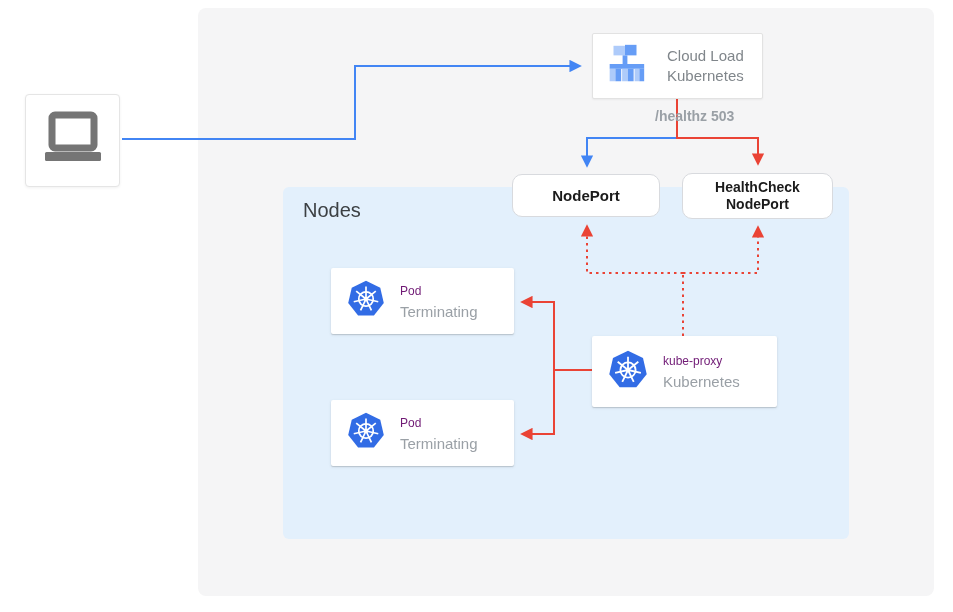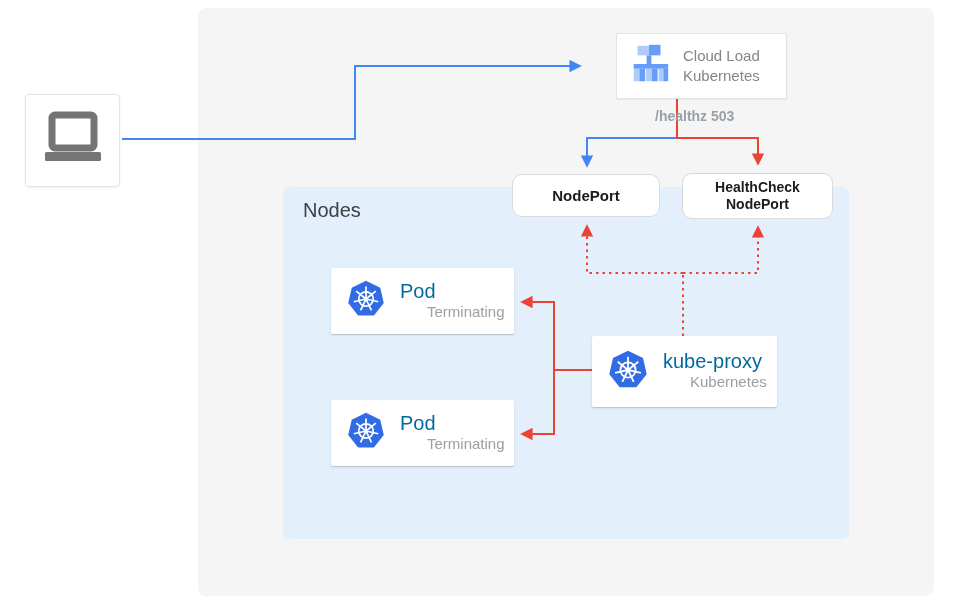--- a/index.html
+++ b/index.html
@@ -12,40 +12,40 @@
                  background:#e3f0fc; border-radius:6px; }
   .nodes-label { position:absolute; left:303px; top:199px; font-size:20px; color:#3c4043; }
 
   .abs { position:absolute; box-sizing:border-box;border-radius:10px; }
 
   .laptop-box { left:25px; top:94px; width:95px; height:93px; background:#fff;
                 border:1px solid #e5e5e5; border-radius:4px;
                 box-shadow:0 1px 3px rgba(0,0,0,0.06);
                 display:flex; align-items:center; justify-content:center; }
 
-  .clb-box { left:616px; top:33px; width:171px; height:66px; background:#fff;
+  .clb-box { left:592px; top:33px; width:171px; height:66px; background:#fff;
              border:1px solid #e2e2e2; border-radius:2px;
              box-shadow:0 1px 2px rgba(0,0,0,0.05);
-             display:flex; align-items:center; gap:11px; padding-left:9px; }
+             display:flex; align-items:center; gap:19px; padding-left:9px; }
   .clb-text { color:#80868b; font-size:15px; line-height:20px; }
 
   .port-box { background:#fff; border:1px solid #d8dade;
               display:flex; flex-direction:column; align-items:center; justify-content:center;
               text-align:center; font-weight:700; color:#1b1b1b; }
   .nodeport-box { left:512px; top:174px; width:148px; height:43px; font-size:15px; }
   .hc-box { left:682px; top:173px; width:151px; height:46px; font-size:14px; line-height:17px;text-align:center; }
 
   .card { background:#fff; border-radius:2px;
           box-shadow:0 1px 1px rgba(60,64,67,0.18), 0 1px 3px rgba(60,64,67,0.12);
           display:flex; align-items:center; gap:15px; padding-left:16px; }
   .pod1 { left:331px; top:268px; width:183px; height:66px; }
   .pod2 { left:331px; top:400px; width:183px; height:66px; }
   .kp-box { left:592px; top:336px; width:185px; height:71px; }
-  .card .title { font-size:20px; color:#0369a1; line-height:21px; }
-  .card .sub { font-size:15px; color:#9aa0a6; line-height:20px;margin-left:27px; }
+  .card .title { font-size:12px; color:#701a75; line-height:21px; }
+  .card .sub { font-size:15px; color:#9aa0a6; line-height:20px; }
 
   .healthz { position:absolute; left:655px; top:108px; font-size:14px; font-weight:700; color:#9aa0a6; }
 
   svg.wires { position:absolute; left:0; top:0; pointer-events:none; }
 </style>
 </head>
 <body>
 
 <div class="canvas">
 

